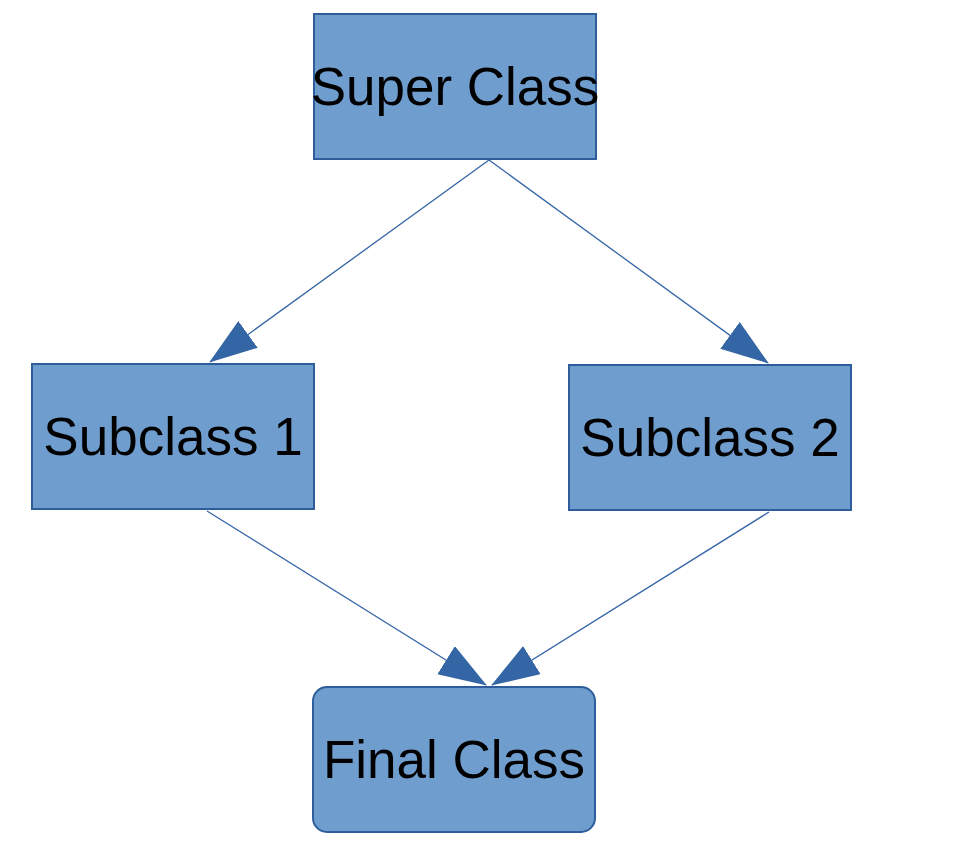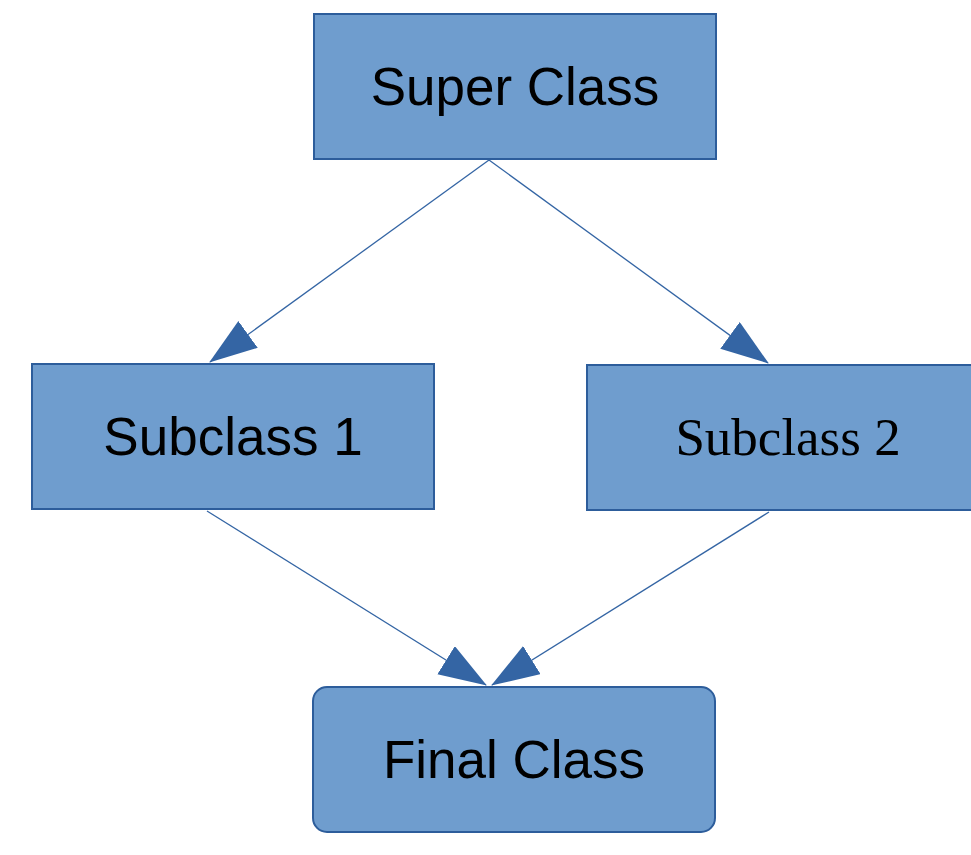--- a/index.html
+++ b/index.html
@@ -26,36 +26,36 @@
     left: 0; top: 0;
     width: 971px; height: 855px;
   }
   .edge-line {
     stroke: var(--connector);
     stroke-width: 1.3;
     fill: none;
   }
   .node {
     position: absolute;
-    width: 404px; height: 147px;
+    width: 284px; height: 147px;
     background: var(--node-fill);
     border: 2px solid var(--node-border);
     display: flex;
     align-items: center;
     justify-content: center;
   }
   .node-label {
     font-size: 53px;
     line-height: 1;
     color: var(--text);
     white-space: nowrap;
   }
   .node-super { left: 313px; top: 13px;  }
   .node-sub1  { left: 31px;  top: 363px; }
-  .node-sub2  { left: 586px; top: 364px; font-family: Liberation Serif, serif; }
+  .node-sub2  { left: 568px; top: 364px; }
   .node-final { left: 312px; top: 686px; border-radius: 15px; }
 </style>
 </head>
 <body>
 
 <div class="canvas">
 
   <svg class="connector-layer" viewBox="0 0 971 855" xmlns="http://www.w3.org/2000/svg" aria-hidden="true">
     <defs>
       <marker id="arrowhead" markerUnits="userSpaceOnUse" markerWidth="50" markerHeight="34" refX="47" refY="16.5" orient="auto">

